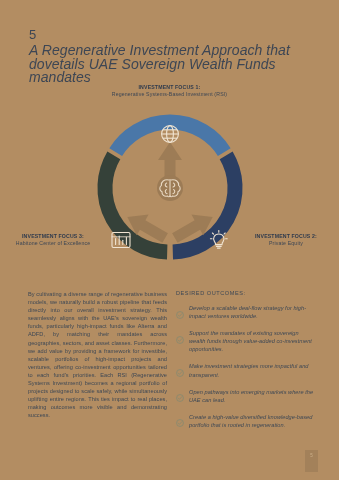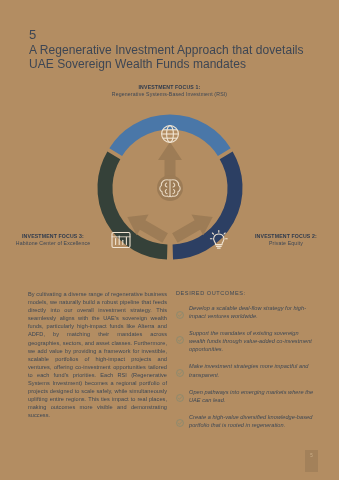--- a/index.html
+++ b/index.html
@@ -22,24 +22,25 @@
     top: 27px;
     font-size: 13px;
     color: #3d4654;
     letter-spacing: .3px;
   }
   .page-title {
     position: absolute;
     left: 29px;
     top: 44px;
     width: 280px;
-    font-size: 12px;
+    font-size: 14px;
     line-height: 13.5px;
     color: #3d4654;
     letter-spacing: .05px;
+    font-style: italic;
   }
 
   
   .diagram {
     position: absolute;
     left: 0;
     top: 82px;
     width: 339px;
     height: 190px;
   }

